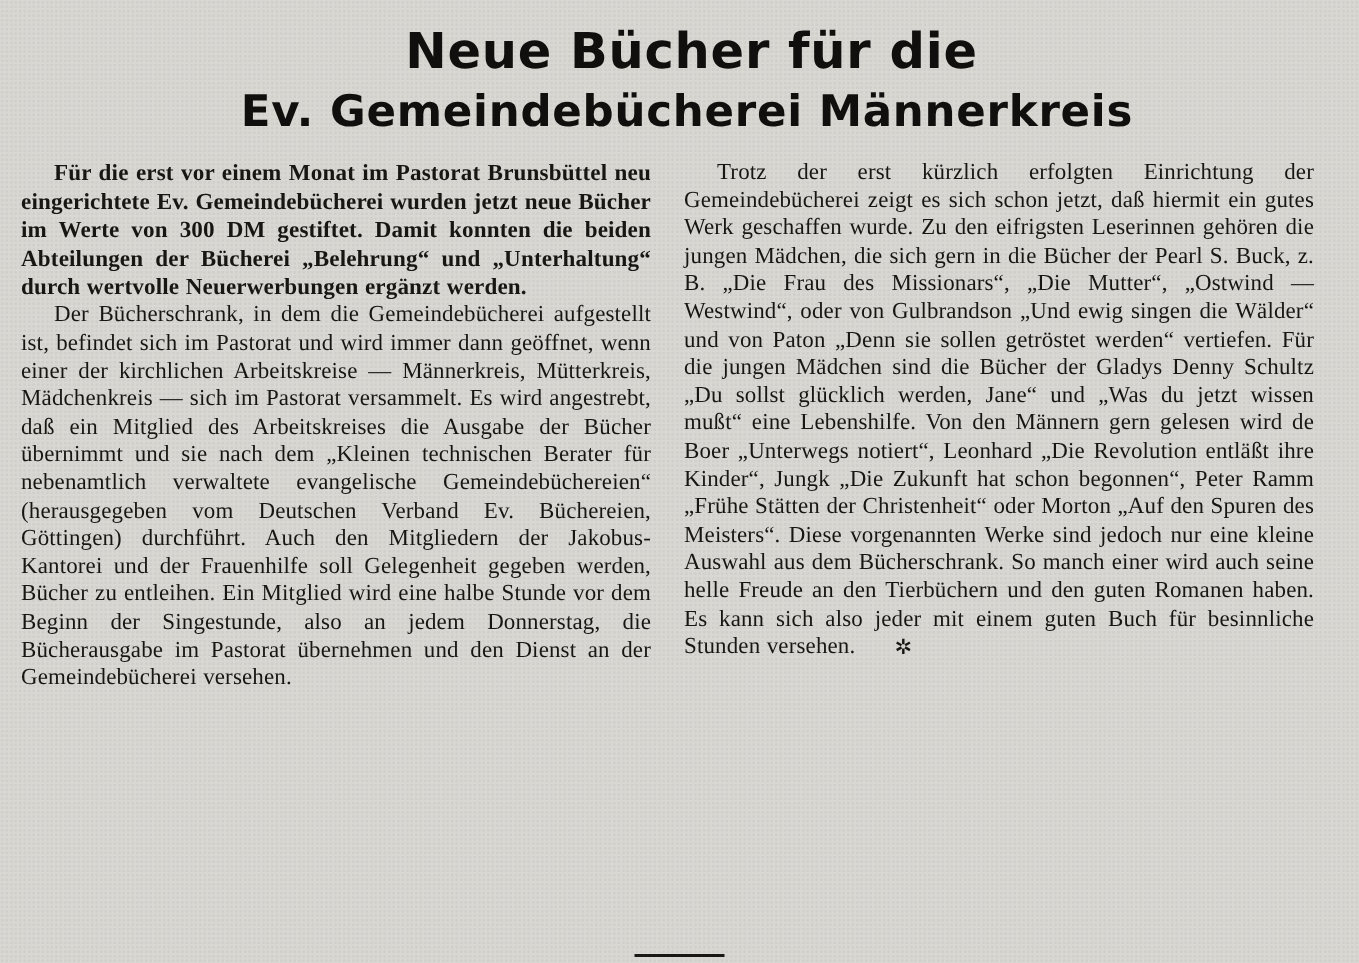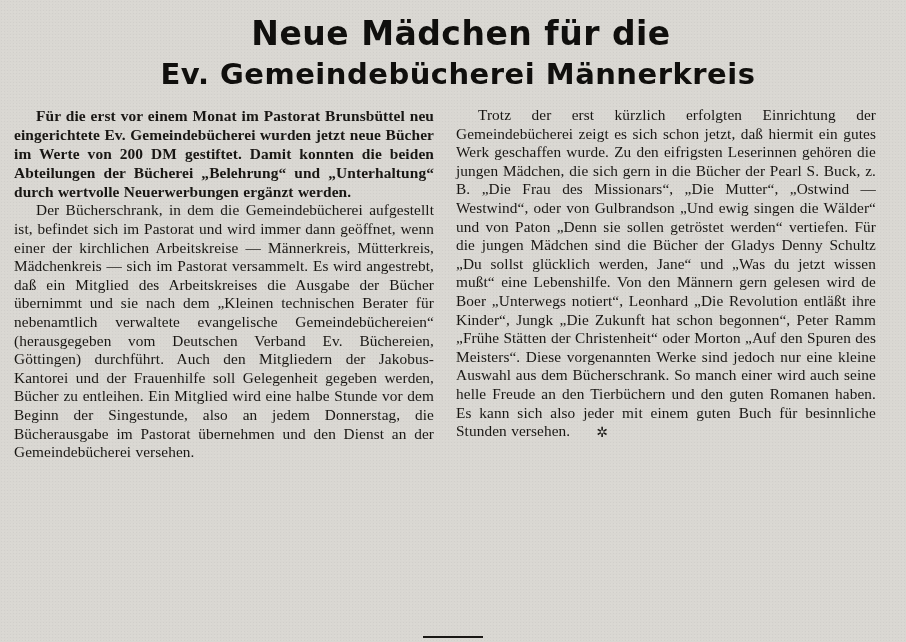--- a/index.html
+++ b/index.html
@@ -89,28 +89,28 @@
   .softblur {
     filter: blur(0.18px);
   }
 </style>
 </head>
 <body>
 
 <div class="page softblur">
 
   <div class="headline">
-    <div class="line1">Neue Mädchen für die</div>
+    <div class="line1">Neue Bücher für die</div>
     <div class="line2">Ev. Gemeindebücherei Männerkreis</div>
   </div>
 
   <div class="columns">
 
     <div class="col">
-      <p class="lead">Für die erst vor einem Monat im Pastorat Brunsbüttel neu eingerichtete Ev. Gemeindebücherei wurden jetzt neue Bücher im Werte von 200 DM gestiftet. Damit konnten die beiden Abteilungen der Bücherei „Belehrung“ und „Unterhaltung“ durch wertvolle Neuerwerbungen ergänzt werden.</p>
+      <p class="lead">Für die erst vor einem Monat im Pastorat Brunsbüttel neu eingerichtete Ev. Gemeindebücherei wurden jetzt neue Bücher im Werte von 300 DM gestiftet. Damit konnten die beiden Abteilungen der Bücherei „Belehrung“ und „Unterhaltung“ durch wertvolle Neuerwerbungen ergänzt werden.</p>
       <p class="indent">Der Bücherschrank, in dem die Gemeindebücherei aufgestellt ist, befindet sich im Pastorat und wird immer dann geöffnet, wenn einer der kirchlichen Arbeitskreise — Männerkreis, Mütterkreis, Mädchenkreis — sich im Pastorat versammelt. Es wird angestrebt, daß ein Mitglied des Arbeitskreises die Ausgabe der Bücher übernimmt und sie nach dem „Kleinen technischen Berater für nebenamtlich verwaltete evangelische Gemeindebüchereien“ (herausgegeben vom Deutschen Verband Ev. Büchereien, Göttingen) durchführt. Auch den Mitgliedern der Jakobus-Kantorei und der Frauenhilfe soll Gelegenheit gegeben werden, Bücher zu entleihen. Ein Mitglied wird eine halbe Stunde vor dem Beginn der Singestunde, also an jedem Donnerstag, die Bücherausgabe im Pastorat übernehmen und den Dienst an der Gemeindebücherei versehen.</p>
     </div>
 
     <div class="col">
       <p class="indent"><span>Trotz der erst kürzlich erfolgten Einrichtung der Gemeindebücherei zeigt es sich schon jetzt, daß hiermit ein gutes Werk geschaffen wurde. Zu den eifrigsten Leserinnen gehören die jungen Mädchen, die sich gern in die Bücher der Pearl S. Buck, z. B. „Die Frau des Missionars“, „Die Mutter“, „Ostwind — Westwind“, oder von Gulbrandson „Und ewig singen die Wälder“ und von Paton „Denn sie sollen getröstet werden“ vertiefen. Für die jungen Mädchen sind die Bücher der Gladys Denny Schultz „Du sollst glücklich werden, Jane“ und „Was du jetzt wissen mußt“ eine Lebenshilfe. Von den Männern gern gelesen wird de Boer „Unterwegs notiert“, Leonhard „Die Revolution entläßt ihre Kinder“, Jungk „Die Zukunft hat schon begonnen“, Peter Ramm „Frühe Stätten der Christenheit“ oder Morton „Auf den Spuren des Meisters“. Diese vorgenannten Werke sind jedoch nur eine kleine Auswahl aus dem Bücherschrank. So manch einer wird auch seine helle Freude an den Tierbüchern und den guten Romanen haben. Es kann sich also jeder mit einem guten Buch für besinnliche Stunden versehen.</span><span class="endmark">✲</span></p>
     </div>
 
   </div>
 
   <div class="rule"></div>

